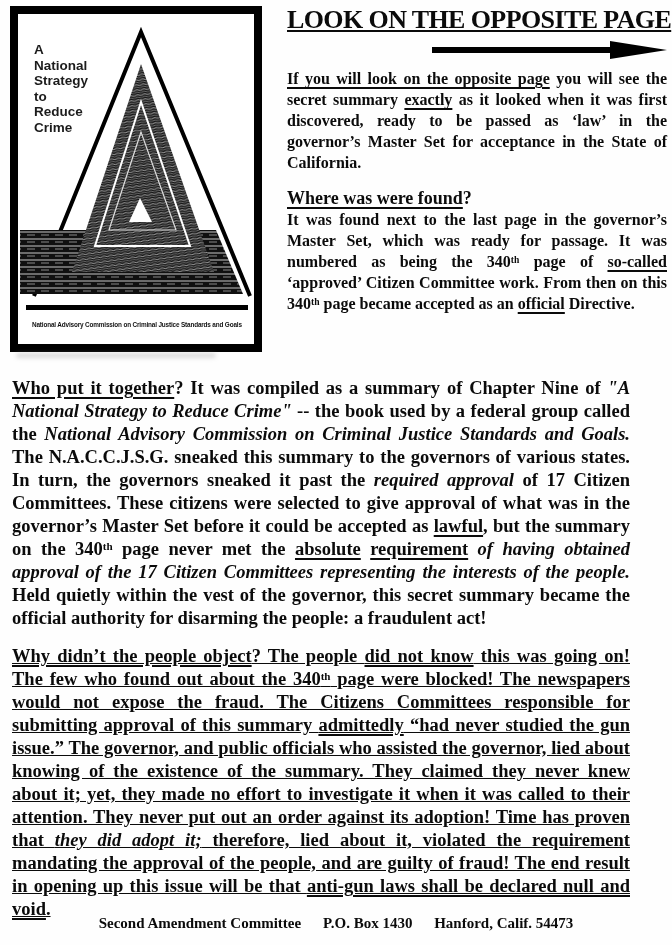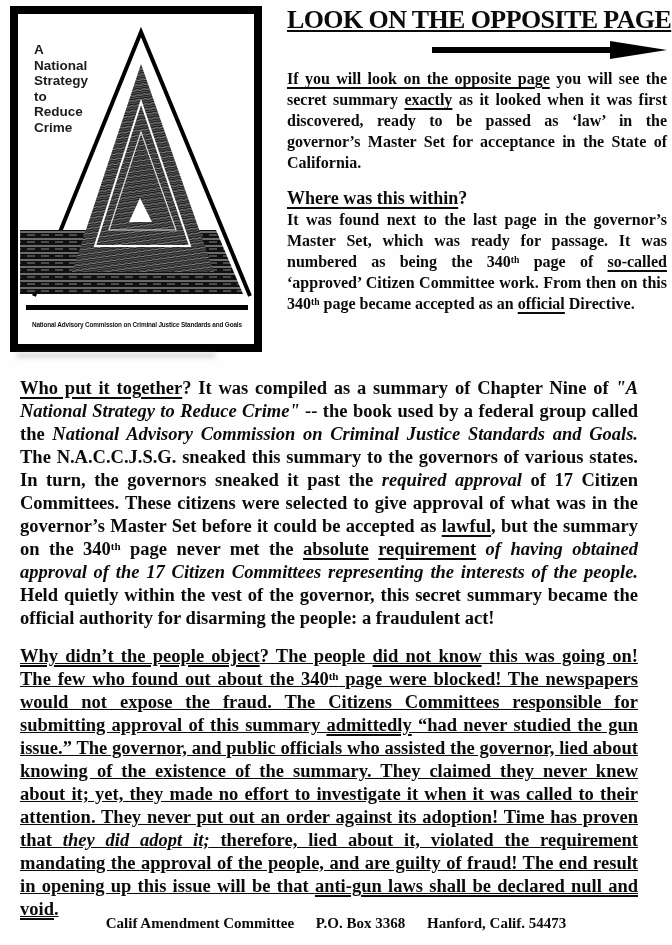--- a/index.html
+++ b/index.html
@@ -22,21 +22,21 @@
     white-space:nowrap; font-weight:bold;text-decoration:underline;
   }
   .arrow-svg { display:block; margin:3px 0 0 auto; }
   .para {
     margin:0; text-align:justify; font-size:16px; line-height:21px;
   }
   .intro { margin-top:7px; }
   .where-head { margin-top:15px; font-size:18px; line-height:21px; text-align:left; }
   
   .body-para {
-    position:absolute; left:20px; width:618px;
+    position:absolute; left:12px; width:618px;
     margin:0; text-align:justify; font-size:18.5px; line-height:23px;
   }
   .who-para { top:377px; }
   .why-para { top:645px;text-decoration:underline; }
   
   .footer {
     position:absolute; top:915px; left:0; width:100%;
     text-align:center; font-size:15px;
   }
   .footer span { margin:0 9px; }
@@ -90,26 +90,26 @@
     </svg>
   </div>
   <div class="smudge"></div>
 
   <div class="right-col">
     <h1 class="page-title">LOOK ON THE OPPOSITE PAGE</h1>
     <svg class="arrow-svg" width="235" height="22" viewBox="0 0 235 22">
       <path d="M0 8 H178 V2 L235 11 L178 20 V14 H0 Z" fill="#000"></path>
     </svg>
     <p class="para intro"><span class="u">If you will look on the opposite page</span><span> you will see the secret summary </span><span class="u">exactly</span><span> as it looked when it was first discovered, ready to be passed as ‘law’ in the governor’s Master Set for acceptance in the State of California.</span></p>
-    <div class="para where-head"><span class="u">Where was this within</span><span>?</span></div>
+    <div class="para where-head"><span class="u">Where was were found</span><span>?</span></div>
     <p class="para"><span>It was found next to the last page in the governor’s Master Set, which was ready for passage.  It was numbered as being the 340</span><sup>th</sup><span> page of </span><span class="u">so-called</span><span> ‘approved’ Citizen Committee work.  From then on this 340</span><sup>th</sup><span> page became accepted as an </span><span class="u">official</span><span> Directive.</span></p>
   </div>
 
   <p class="body-para who-para"><span class="u">Who put it together</span><span>?  It was compiled as a summary of Chapter Nine of  </span><span class="i">"A National Strategy to Reduce Crime"</span><span>  -- the book used by a federal group called the </span><span class="i">National Advisory Commission on Criminal Justice Standards and Goals.</span><span>  The N.A.C.C.J.S.G. sneaked this summary to the governors of various states.  In turn, the governors sneaked it past the </span><span class="i">required approval</span><span> of 17 Citizen Committees.  These citizens were selected to give approval of what was in the governor’s Master Set before it could be accepted as </span><span class="u">lawful</span><span>, but the summary on the 340</span><sup>th</sup><span> page never met the </span><span class="u">absolute</span><span> </span><span class="u">requirement</span><span> </span><span class="i">of having obtained approval of the 17 Citizen Committees representing the interests of the people.</span><span>  Held quietly within the vest of the governor, this secret summary became the official authority for disarming the people:  a fraudulent act!</span></p>
   <p class="body-para why-para"><span class="u">Why didn’t the people object</span><span>?   The people </span><span class="u">did not know</span><span> this was going on!  The few who found out about the 340</span><sup>th</sup><span> page were blocked!  The newspapers would not expose the fraud.   The Citizens Committees responsible for submitting approval of this summary </span><span class="u">admittedly</span><span> “had never studied the gun issue.”   The governor, and public officials who assisted the governor, lied about knowing of the existence of the summary.  They claimed they never knew about it; yet, they made no effort to investigate it when it was called to their attention.  They never put out an order against its adoption!  Time has proven that </span><span class="i">they did adopt it;</span><span> therefore, lied about it, violated the requirement mandating the approval of the people, and are guilty of fraud!  The end result in opening up this issue will be that </span><span class="u">anti-gun laws shall be declared null and void</span><span>.</span></p>
 
   <div class="footer">
-    <span>Calif Amendment Committee</span>
-    <span>P.O. Box 3368</span>
+    <span>Second Amendment Committee</span>
+    <span>P.O. Box 1430</span>
     <span>Hanford, Calif. 54473</span>
   </div>
 
 </div>
 
 </body></html>

